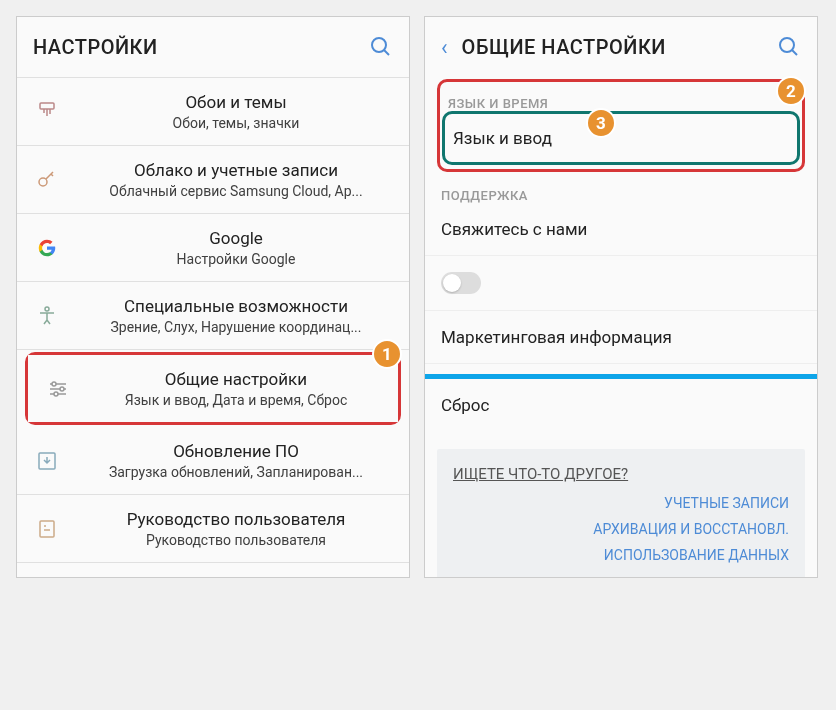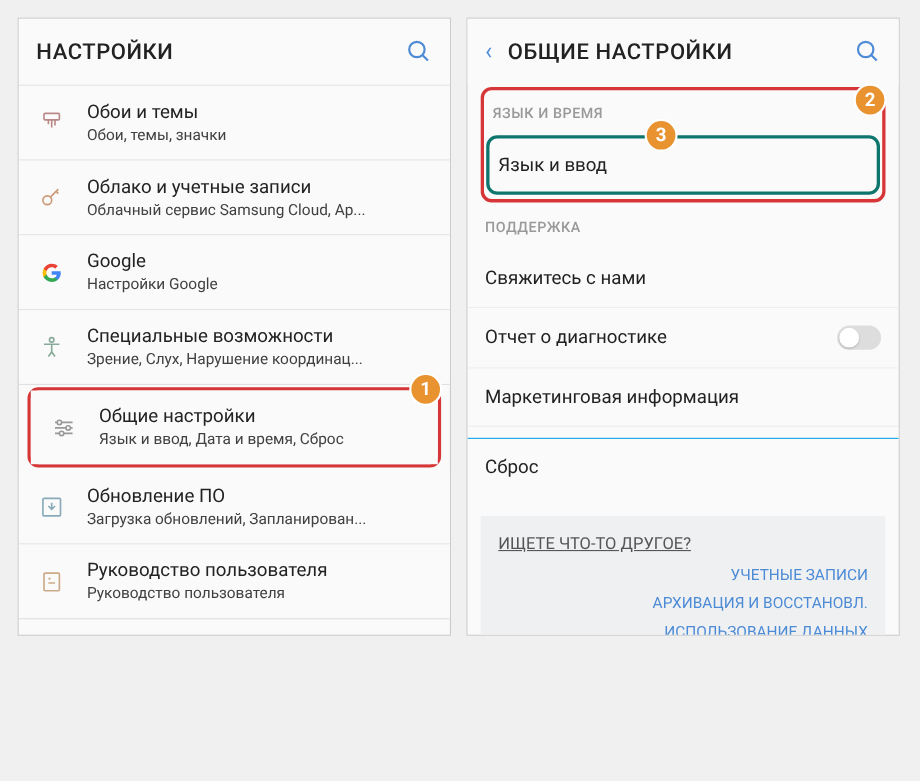--- a/index.html
+++ b/index.html
@@ -47,20 +47,21 @@
     .list {
       border-top: 1px solid #e0e0e0;
     }
     .list-item {
       display: flex;
       align-items: center;
       padding: 14px 16px;
       border-bottom: 1px solid #e0e0e0;
       background: #fafafa;
       cursor: pointer;
+      text-align: center;
     }
     .list-icon {
       width: 28px;
       height: 28px;
       margin-right: 18px;
       display: flex;
       align-items: center;
       justify-content: center;
       color: #888;
       flex-shrink: 0;
@@ -102,21 +103,21 @@
       display: flex;
       align-items: center;
       justify-content: center;
       border: 2px solid #fff;
       z-index: 10;
     }
     .badge-1 { top: -16px; right: -4px; }
     .badge-2 { top: -6px; right: -4px; }
     .badge-3 { top: 26px; right: 186px; }
     .section-header {
-      padding: 14px 16px 12px;
+      padding: 14px 16px 0;
       font-size: 13px;
       color: #999;
       font-weight: 500;
       letter-spacing: 0.5px;
     }
     .simple-item {
       padding: 16px 16px;
       font-size: 17px;
       color: #222;
       border-bottom: 1px solid #eee;
@@ -315,27 +316,26 @@
       </div>
     </div>
   </div>
 
 
   <div class="section-header">ПОДДЕРЖКА</div>
   <div class="simple-item">
     <span>Свяжитесь с нами</span>
   </div>
   <div class="simple-item">
-    <span>Отчет о диагностике</span>
     <div class="toggle"></div>
   </div>
   <div class="simple-item">
     <span>Маркетинговая информация</span>
   </div>
-  <div class="simple-item no-border" style="margin-top:10px;border-top:1px solid #0ea5e9">
+  <div class="simple-item no-border" style="margin-top:10px;border-top:5px solid #0ea5e9">
     <span>Сброс</span>
   </div>
 
   <div class="footer-card">
     <div class="footer-title">ИЩЕТЕ ЧТО-ТО ДРУГОЕ?</div>
     <div class="footer-link">УЧЕТНЫЕ ЗАПИСИ</div>
     <div class="footer-link">АРХИВАЦИЯ И ВОССТАНОВЛ.</div>
     <div class="footer-link">ИСПОЛЬЗОВАНИЕ ДАННЫХ</div>
   </div>
 </div>

